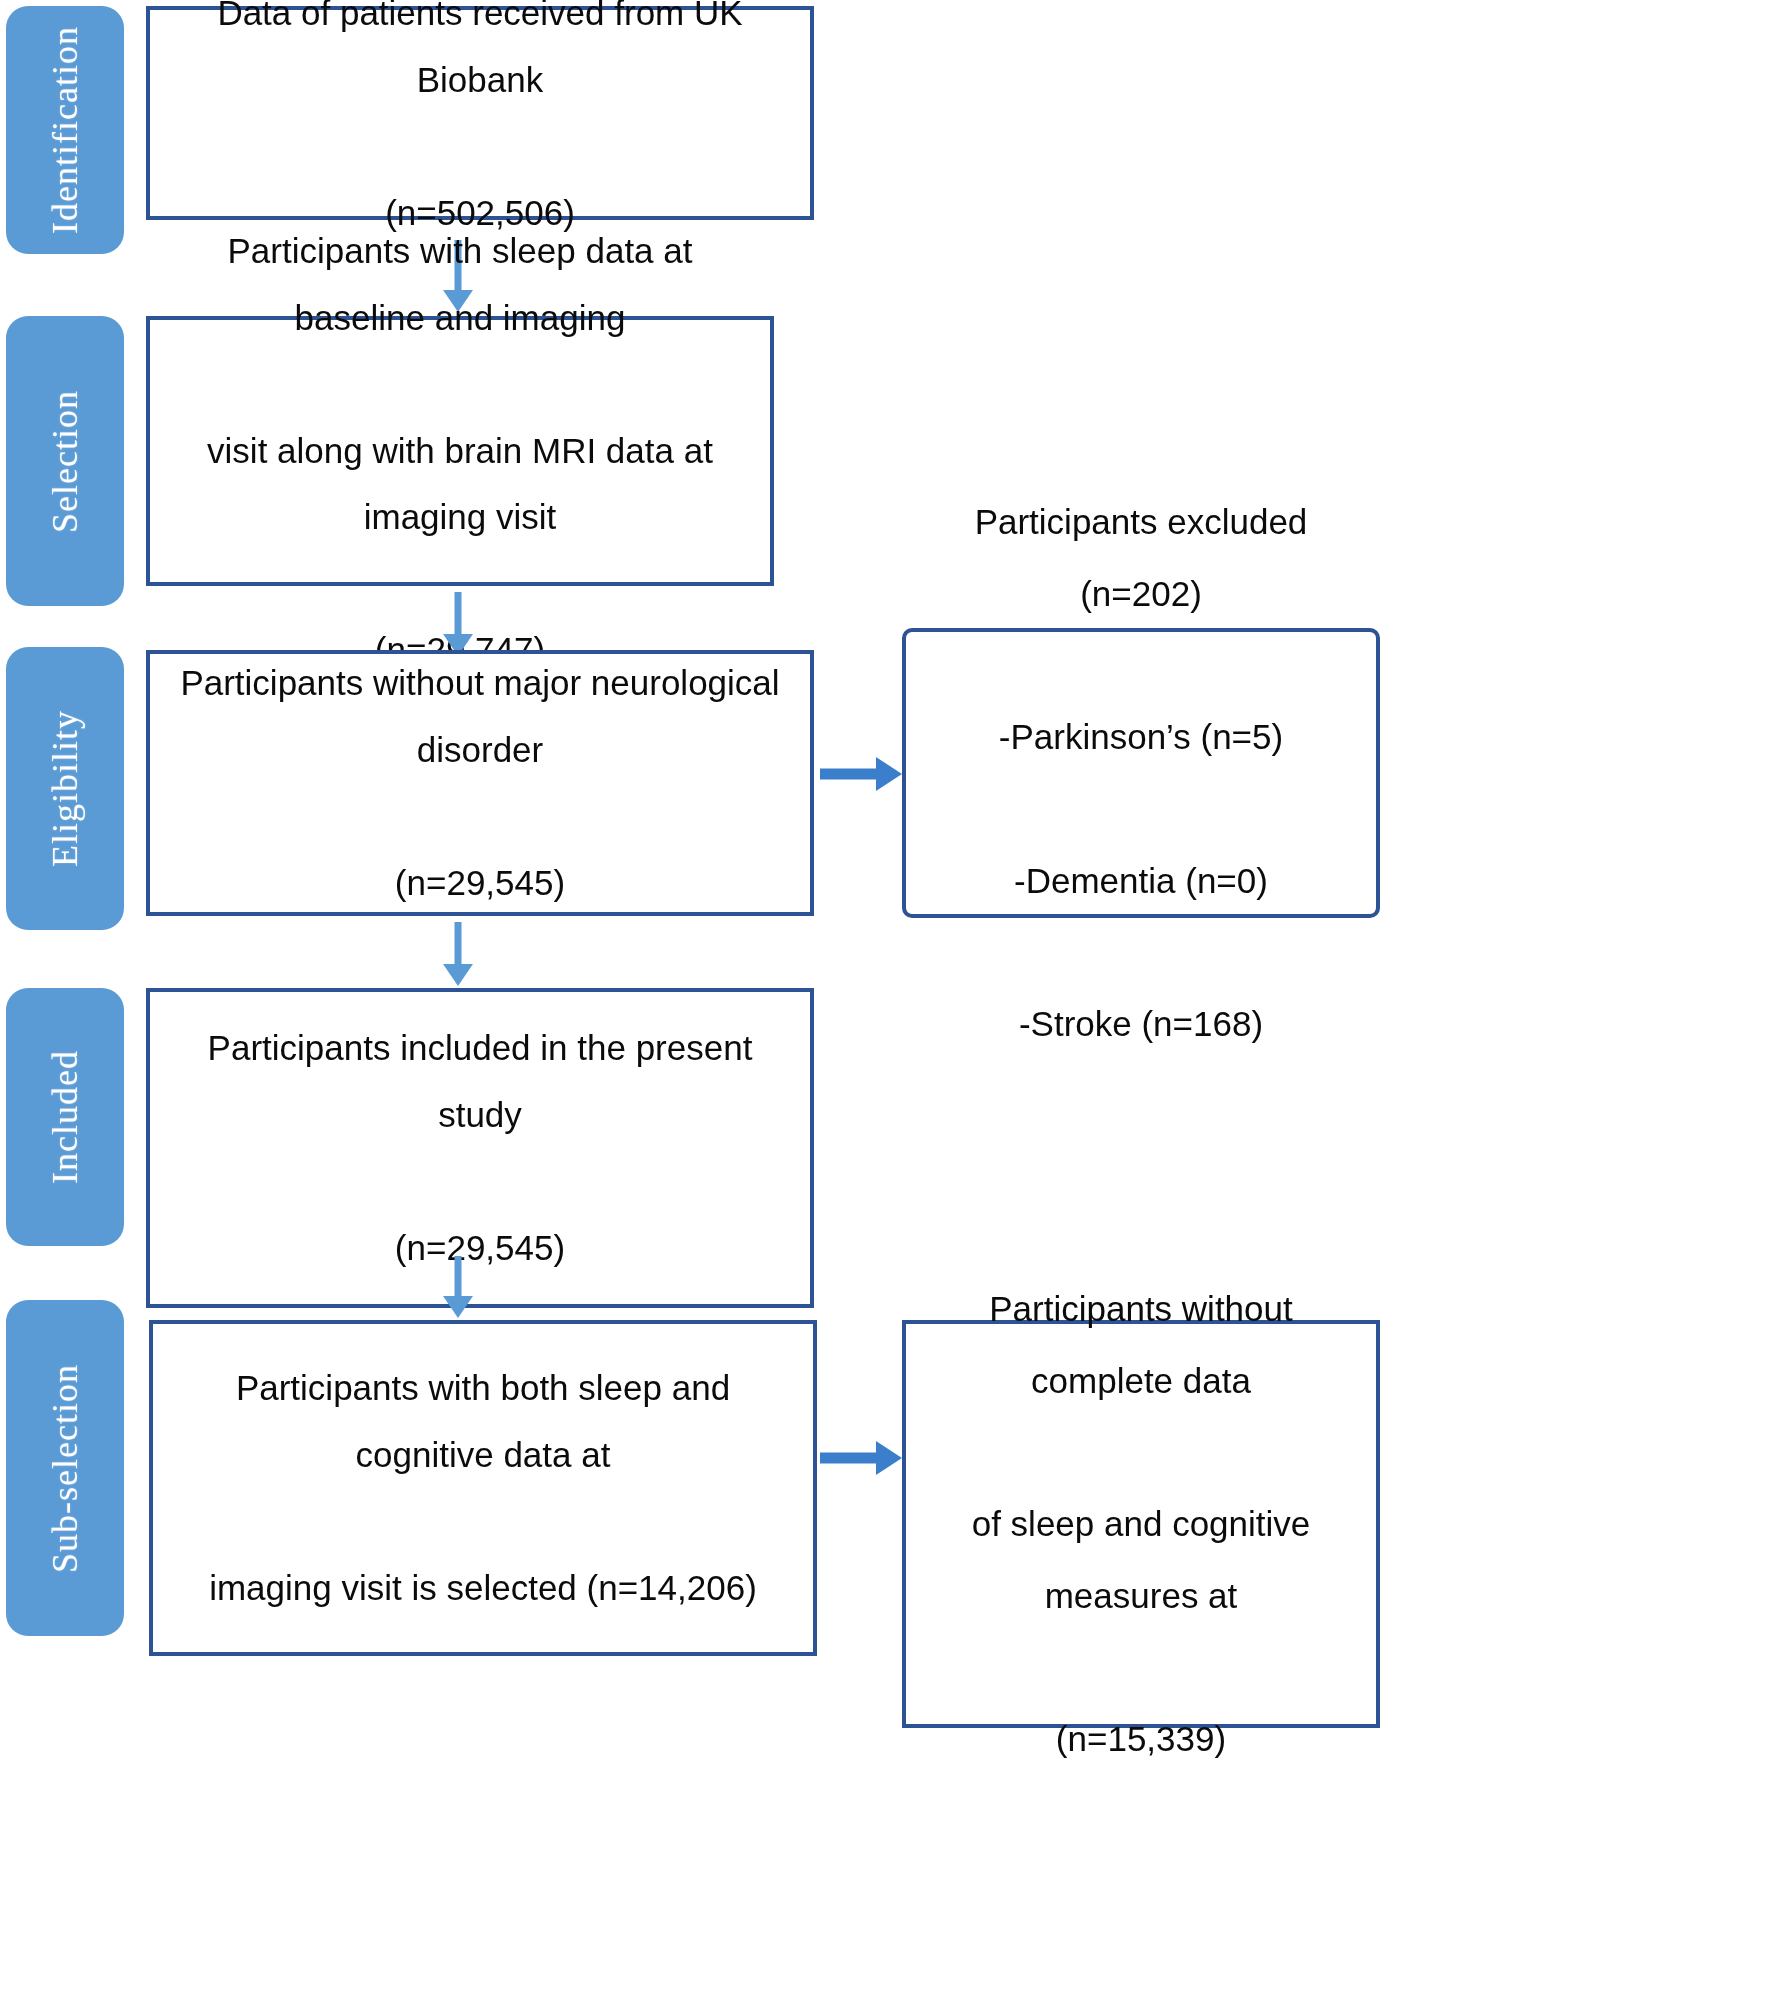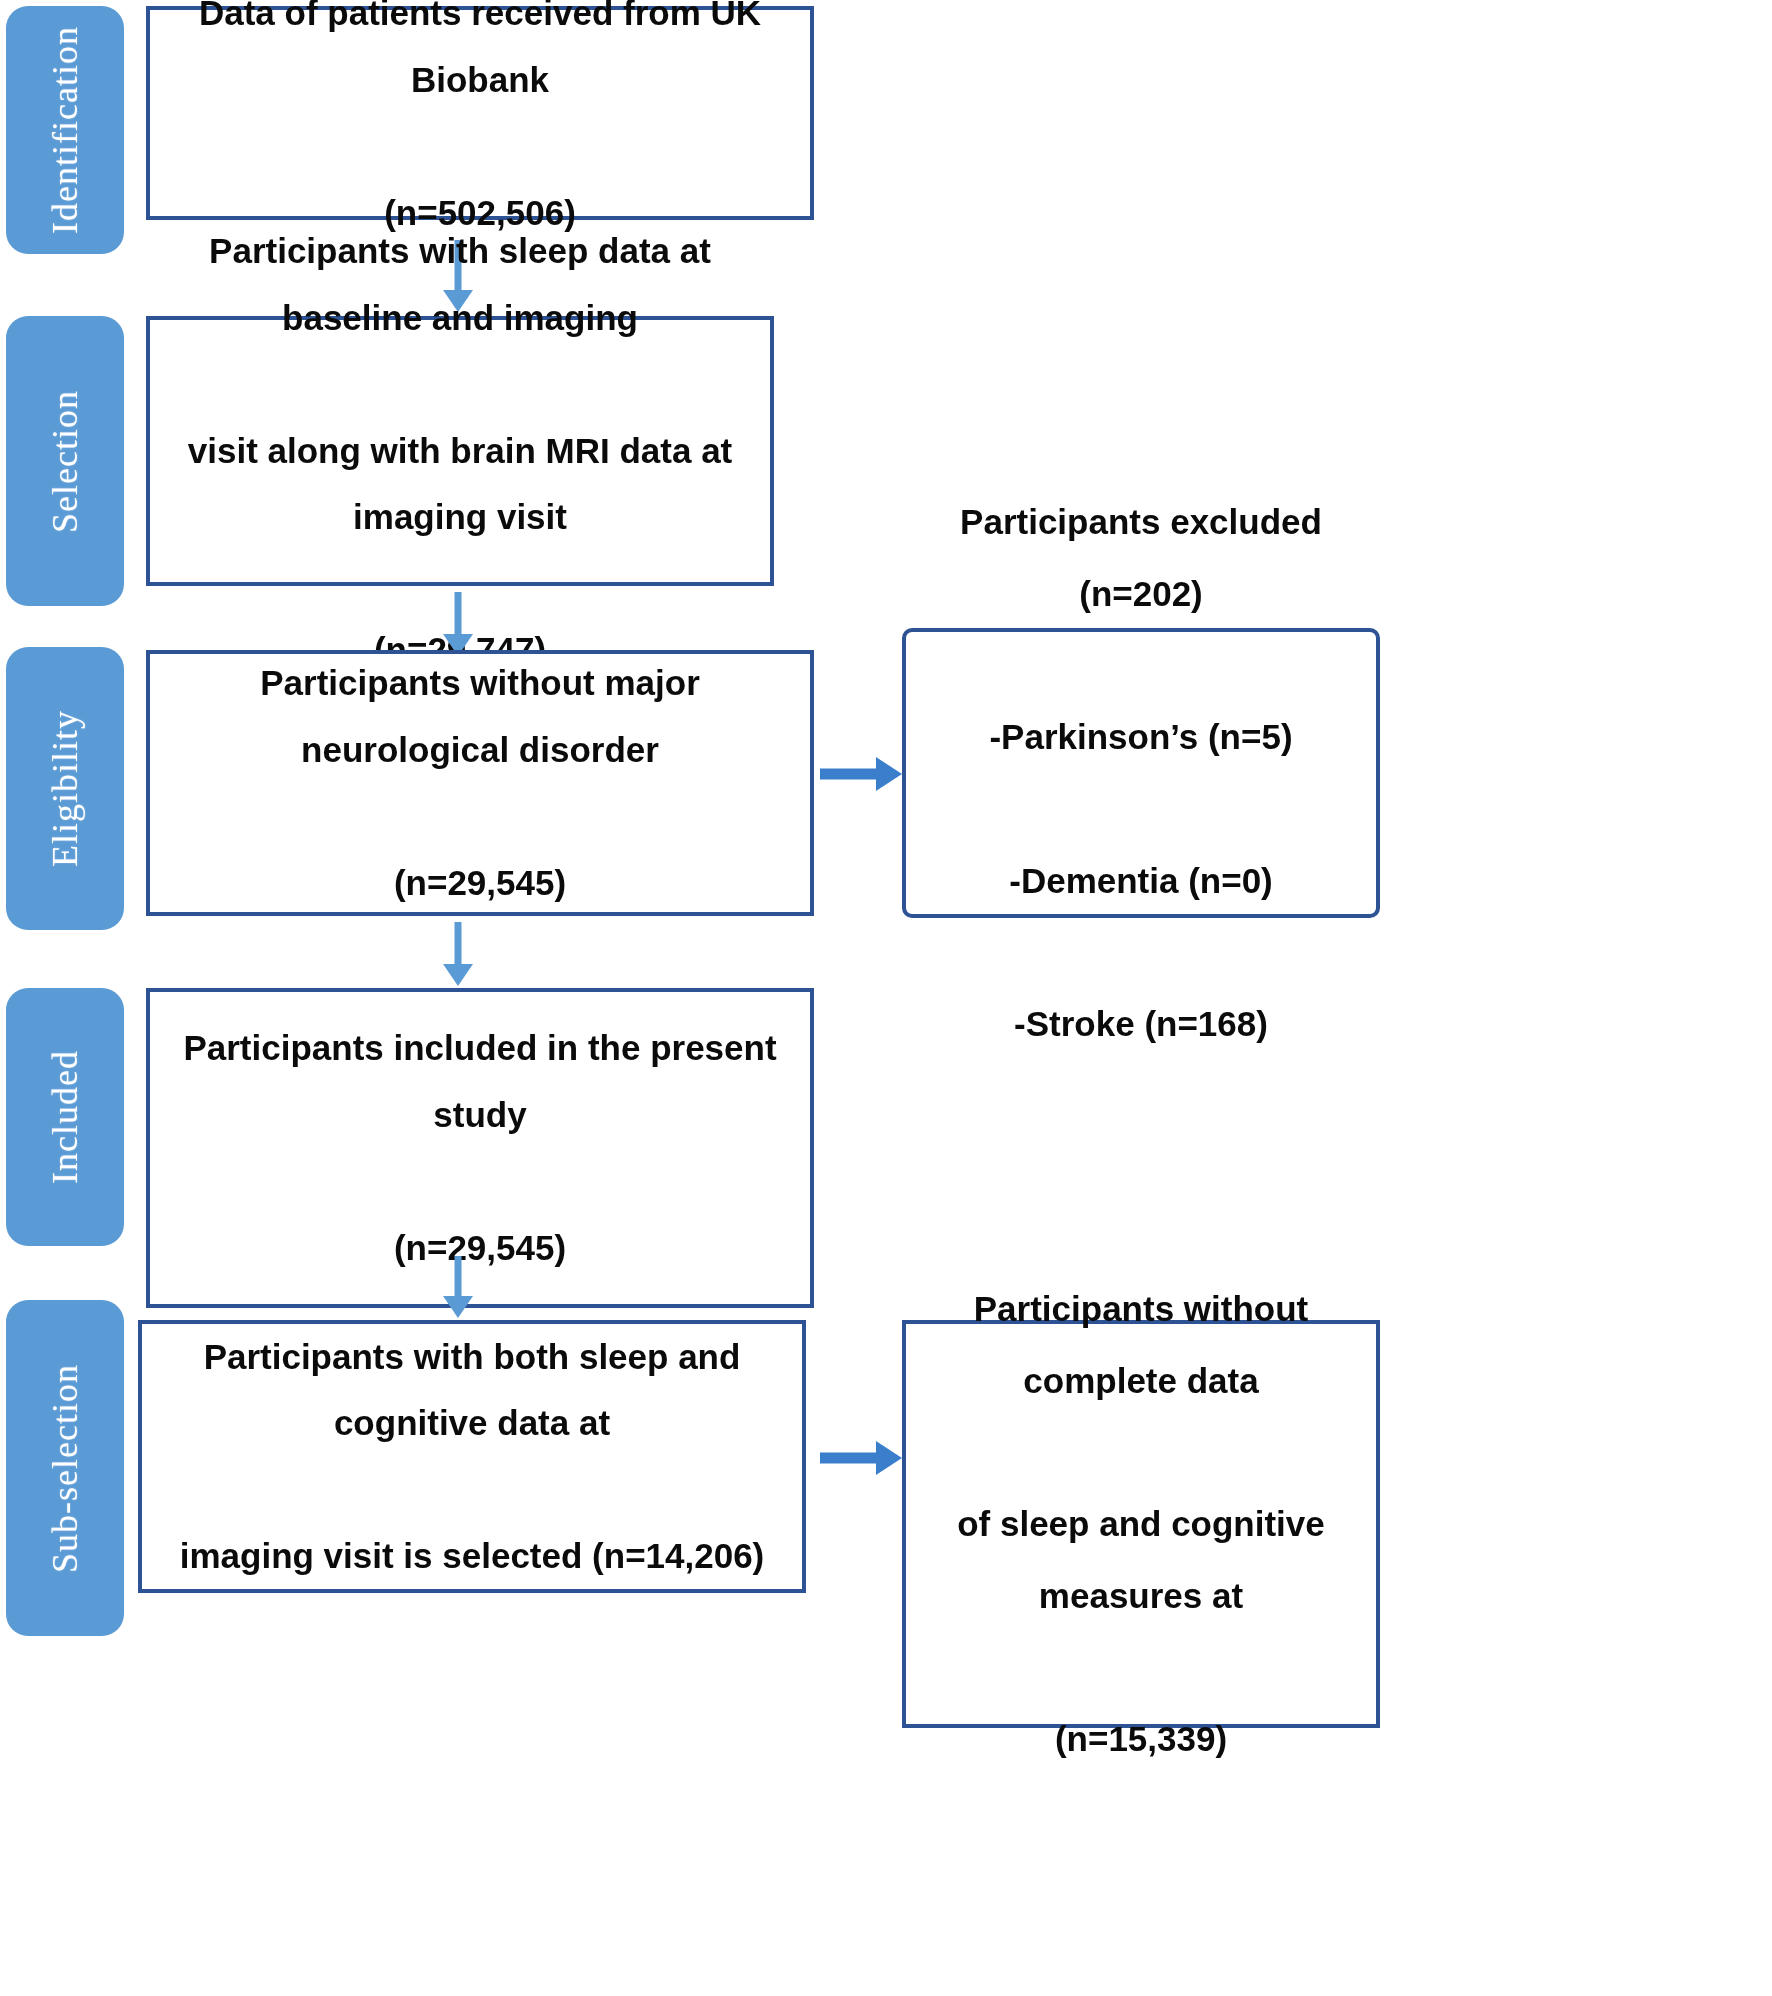--- a/index.html
+++ b/index.html
@@ -27,21 +27,21 @@
     white-space:nowrap;
     text-shadow:0 0 2px rgba(255,255,255,.35);
   }
 
   
   .box{
     position:absolute;
     background:#ffffff;
     border:4px solid #2E5395;
     box-sizing:border-box;
-    display:flex;align-items:center;justify-content:center;font-weight:bold;
+    display:flex;align-items:center;justify-content:center;
   }
   .box .btext{
     text-align:center;
     color:#0b0b0b;
     font-family:"Liberation Sans", sans-serif;
     font-size:35px;
     line-height:1.9;
     padding:0 18px;
     white-space:pre-line;
   }
@@ -154,21 +154,21 @@
       <div>Participants included in the present study</div>
       <div>(n=29,545)</div>
     </div>
   </div>
 
   <div class="arrow-down" style="left:438px; top:1256px; width:40px; height:62px;">
     <div class="shaft" style="height:42px;"></div>
     <div class="head"></div>
   </div>
 
-  <div class="box" style="left:138px; top:1320px; width:668px; height:273px;">
+  <div class="box" style="left:149px; top:1320px; width:668px; height:336px;">
     <div class="btext">
       <div>Participants with both sleep and cognitive data at</div>
       <div>imaging visit is selected (n=14,206)</div>
     </div>
   </div>
 
   <div class="arrow-right" style="left:820px; top:1440px; width:82px; height:36px;">
     <div class="shaft" style="width:60px;"></div>
     <div class="head"></div>
   </div>

